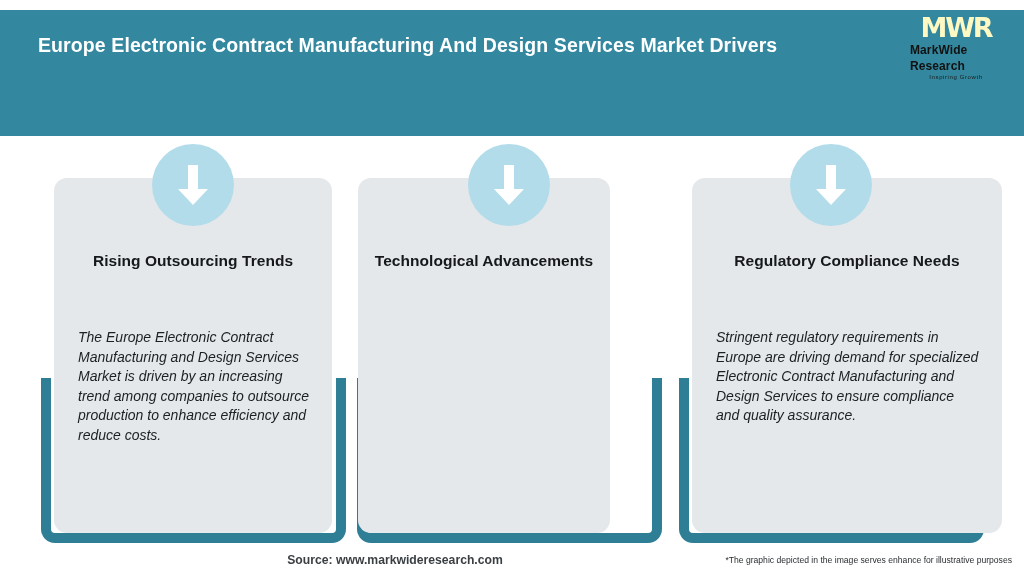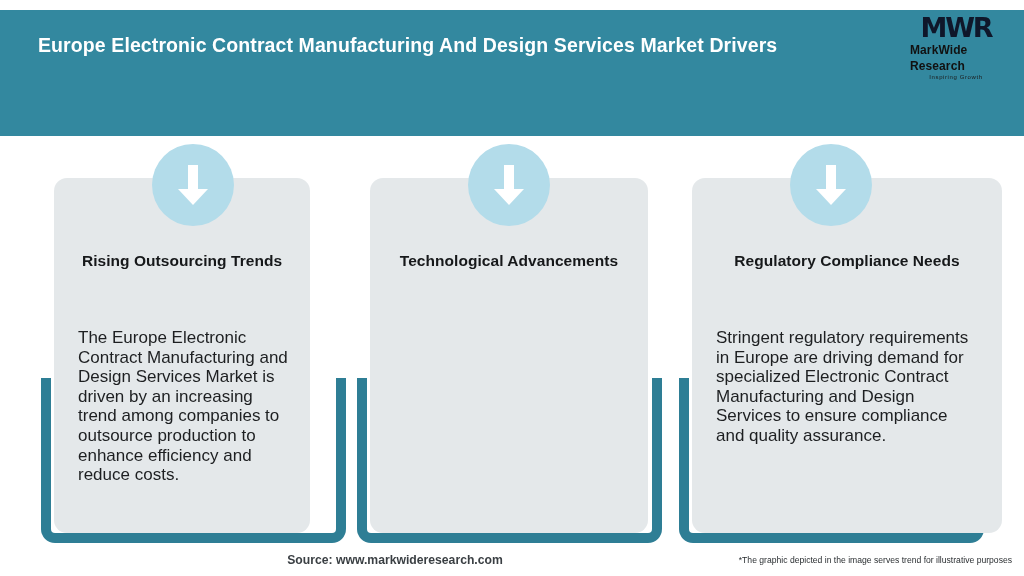--- a/index.html
+++ b/index.html
@@ -21,21 +21,21 @@
     position:absolute; left:38px; top:24px;
     font-size:19.5px; font-weight:bold; color:#ffffff;
     letter-spacing:0.1px; white-space:nowrap;
   }
   .logo {
     position:absolute; right:22px; top:12px;
     width:92px; height:52px;
     display:flex; flex-direction:column; align-items:center; justify-content:center;
   }
   .logo-mark {
-    font-size:27px; font-weight:bold; color:#0f172a;
+    font-size:27px; font-weight:bold; color:#fef9c3;
     letter-spacing:-2.2px; line-height:1; font-family:"DejaVu Sans", sans-serif;
   }
   .logo-name {
     font-size:12px; font-weight:bold; color:#111111;
     letter-spacing:0.1px; line-height:1.35; margin-top:1px;
   }
   .logo-tag {
     font-size:6px; color:#1b1b1b; letter-spacing:0.6px; line-height:1.3;
   }
 
@@ -54,22 +54,23 @@
     position:absolute; top:178px; height:355px;
     background:#e4e8ea; border-radius:13px;
   }
   .card-title {
     position:absolute; left:0; right:0; top:74px;
     text-align:center; font-size:15.5px; font-weight:bold;
     color:#16181a; letter-spacing:0.05px;
   }
   .card-body {
     position:absolute; left:24px; right:22px; top:150px;
-    font-size:17px; line-height:19.6px; color:#1d1f21;
+    font-size:14px; line-height:19.6px; color:#1d1f21;
     text-align:left;
+    font-style:italic;
   }
 
   
   .icon-circle {
     position:absolute; top:144px; width:82px; height:82px;
     border-radius:50%; background:#b3dcea;
     display:flex; align-items:center; justify-content:center;
   }
   .arrow-down { display:block; }
 
@@ -95,45 +96,45 @@
       <div class="logo-mark">MWR</div>
       <div class="logo-name">MarkWide Research</div>
       <div class="logo-tag">Inspiring Growth</div>
     </div>
   </div>
 
   <div class="uframe" style="left:41px;  width:305px;"></div>
   <div class="uframe" style="left:357px; width:305px;"></div>
   <div class="uframe" style="left:679px; width:305px;"></div>
 
-  <div class="card" style="left:54px; width:256px;">
+  <div class="card" style="left:54px; width:278px;">
     <div class="card-title">Rising Outsourcing Trends</div>
     <div class="card-body">The Europe Electronic Contract Manufacturing and Design Services Market is driven by an increasing trend among companies to outsource production to enhance efficiency and reduce costs.</div>
   </div>
   <div class="icon-circle" style="left:152px;">
     <svg class="arrow-down" width="34" height="44" viewBox="0 0 34 44">
       <polygon points="12,2 22,2 22,26 32,26 17,42 2,26 12,26" fill="#ffffff"></polygon>
     </svg>
   </div>
 
-  <div class="card" style="left:370px; width:278px;">
+  <div class="card" style="left:358px; width:252px;">
     <div class="card-title">Technological Advancements</div>
   </div>
   <div class="icon-circle" style="left:468px;">
     <svg class="arrow-down" width="34" height="44" viewBox="0 0 34 44">
       <polygon points="12,2 22,2 22,26 32,26 17,42 2,26 12,26" fill="#ffffff"></polygon>
     </svg>
   </div>
 
   <div class="card" style="left:692px; width:310px;">
     <div class="card-title">Regulatory Compliance Needs</div>
     <div class="card-body">Stringent regulatory requirements in Europe are driving demand for specialized Electronic Contract Manufacturing and Design Services to ensure compliance and quality assurance.</div>
   </div>
   <div class="icon-circle" style="left:790px;">
     <svg class="arrow-down" width="34" height="44" viewBox="0 0 34 44">
       <polygon points="12,2 22,2 22,26 32,26 17,42 2,26 12,26" fill="#ffffff"></polygon>
     </svg>
   </div>
 
   <div class="source">Source: www.markwideresearch.com</div>
-  <div class="disclaimer">*The graphic depicted in the image serves trend for illustrative purposes</div>
+  <div class="disclaimer">*The graphic depicted in the image serves enhance for illustrative purposes</div>
 
 </div>
 
 </body></html>

